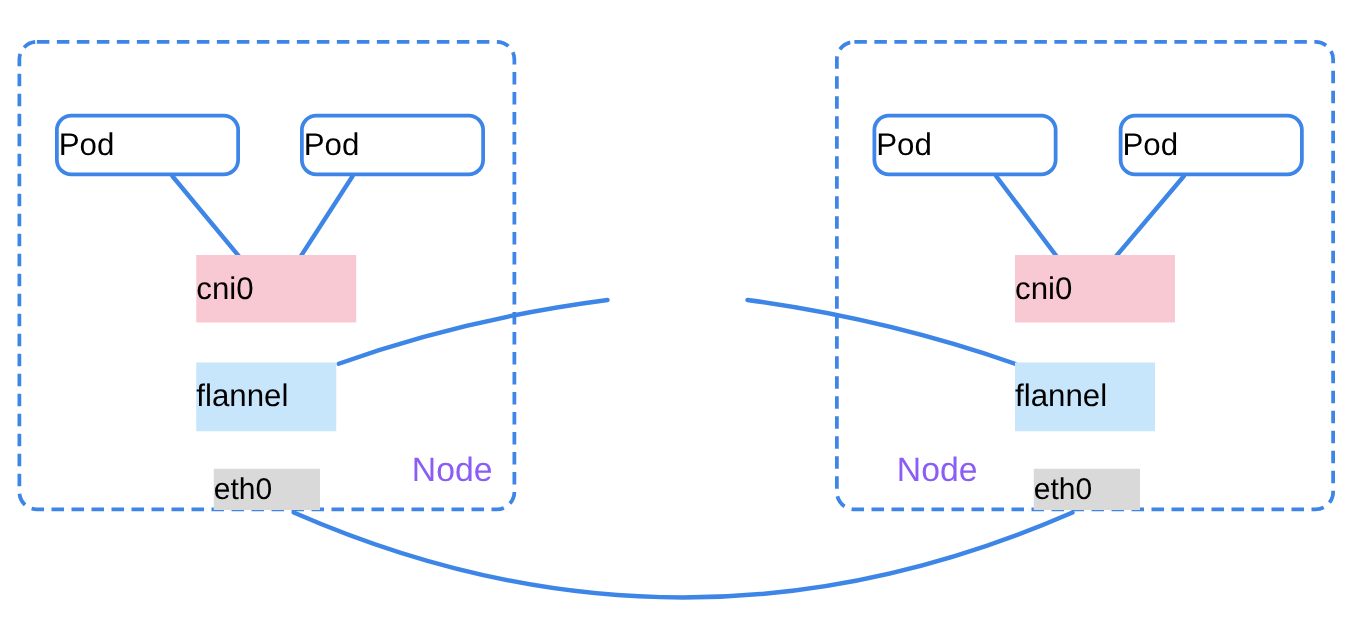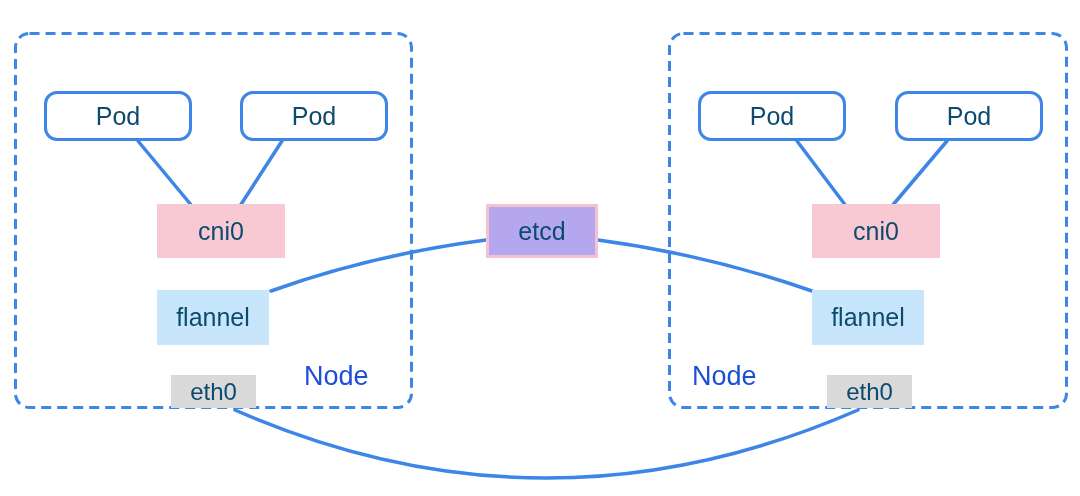--- a/index.html
+++ b/index.html
@@ -15,22 +15,22 @@
     position: absolute;
     left: 0; top: 0;
     width: 1080px; height: 496px;
     z-index: 1;
     pointer-events: none;
   }
   .box {
     position: absolute;
     display: flex;
     align-items: center;
-    justify-content: center;
-    color: #0c4a6e;
+    justify-content: flex-start;
+    color: #000000;
     z-index: 2;
     box-sizing: border-box;
     font-size: 25px;
   }
   .pod {
     width: 148px; height: 50px; top: 91px;
     background: #ffffff;
     border: 3px solid #3D85E6;
     border-radius: 13px;
   }
@@ -59,23 +59,23 @@
   #eth-r { left: 827px; }
   .etcd {
     left: 486px; top: 204px; width: 112px; height: 54px;
     background: #B4A7F0;
     border: 3px solid #F3C3D0;
   }
   .node-label {
     position: absolute;
     top: 361px;
     width: 90px;
-    text-align: left;
+    text-align: right;
     font-size: 27px;
-    color: #1d4ed8;
+    color: #8b5cf6;
     z-index: 2;
   }
   #node-label-l { left: 304px; }
   #node-label-r { left: 692px; }
 </style>
 </head>
 <body>
 
 <div class="canvas">
 
@@ -105,23 +105,20 @@
     <span>cni0</span>
   </div>
   <div class="box flannel" id="flannel-l">
     <span>flannel</span>
   </div>
   <div class="box eth" id="eth-l">
     <span>eth0</span>
   </div>
   <div class="node-label" id="node-label-l">Node</div>
 
-  <div class="box etcd">
-    <span>etcd</span>
-  </div>
 
   <div class="box pod" id="pod-r1">
     <span>Pod</span>
   </div>
   <div class="box pod" id="pod-r2">
     <span>Pod</span>
   </div>
   <div class="box cni" id="cni-r">
     <span>cni0</span>
   </div>

